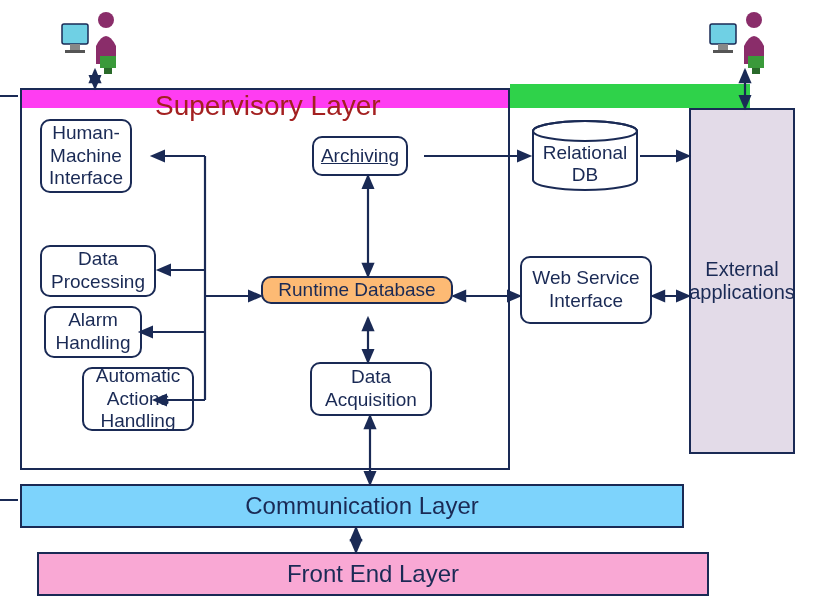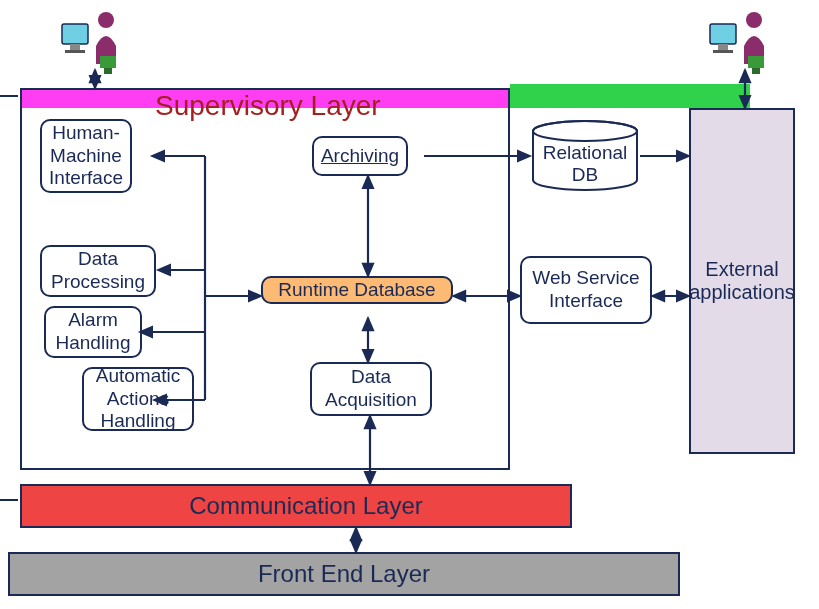--- a/index.html
+++ b/index.html
@@ -97,23 +97,23 @@
 
 <div class="box" style="left:520px; top:256px; width:132px; height:68px; white-space:pre-line;">Web  Service
 Interface</div>
 
 <div style="position:absolute; left:689px; top:108px; width:106px; height:346px;
             border:2px solid #1a2a55; background:#e3dbe8; box-sizing:border-box;
             display:flex; align-items:center; justify-content:center; text-align:center;
             font-size:20px; white-space:pre-line;">External
 applications</div>
 
-<div class="layer-box" style="left:20px; top:484px; width:552px; height:44px; background:#ef4444;padding-left:20px;">Communication Layer</div>
+<div class="layer-box" style="left:20px; top:484px; width:664px; height:44px; background:#7dd3fc;padding-left:20px;">Communication Layer</div>
 
-<div class="layer-box" style="left:8px; top:552px; width:672px; height:44px; background:#a3a3a3;">Front End Layer</div>
+<div class="layer-box" style="left:37px; top:552px; width:672px; height:44px; background:#f9a8d4;">Front End Layer</div>
 
 <div class="user-fig" style="left:60px; top:6px;">
   <svg viewBox="0 0 70 70" width="70" height="70">
 
     <rect x="2" y="18" width="26" height="20" rx="2" fill="#6fd0e4" stroke="#1a2a55" stroke-width="1.5"></rect>
     <rect x="10" y="38" width="10" height="6" fill="#888"></rect>
     <rect x="5" y="44" width="20" height="3" fill="#555"></rect>
 
     <circle cx="46" cy="14" r="8" fill="#8a2d6a"></circle>
     <path d="M36 40 q10 -20 20 0 v18 h-20 z" fill="#8a2d6a"></path>

